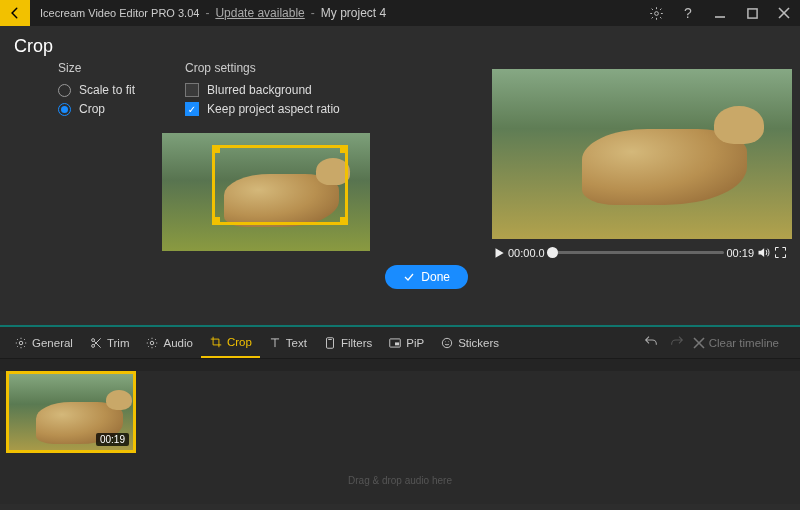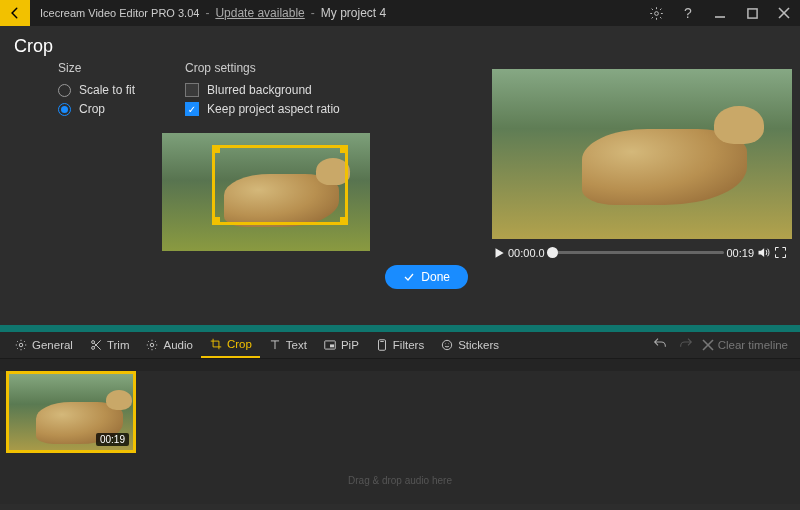--- a/index.html
+++ b/index.html
@@ -33,28 +33,28 @@
   .done-row { display:flex; justify-content:flex-end; margin-top:14px; padding-right: 6px;}
   .done-btn { background:#198cff; color:#fff; padding:5px 18px; border-radius:12px; display:flex; align-items:center; gap:6px; font-size:12px;}
   .preview { width: 312px; padding: 8px 12px 0 4px; }
   .preview-img { width: 300px; height: 170px; background: linear-gradient(180deg,#86a884 0%, #5f7d55 35%, #b2a24c 100%); position:relative; overflow:hidden;}
   .cheetah { position:absolute; right:15%; bottom:20%; width:55%; height:45%; background: radial-gradient(ellipse at 30% 30%, #d4b87a 0%, #b89050 50%, #8a6030 100%); border-radius: 40% 30% 50% 20%; }
   .cheetah::before{content:'';position:absolute;right:-10%;top:-30%;width:30%;height:50%;background:#c9a868;border-radius:50% 50% 40% 40%;}
   .play-row { display:flex; align-items:center; gap:2px; margin-top:6px; color:#eee; font-size:11px; }
   .play-btn svg, .vol svg, .fs svg { display:block; }
   .seek { flex:1; height:3px; background:#666; border-radius:2px; position:relative; }
   .seek .knob { position:absolute; left:0; top:-4px; width:11px; height:11px; background:#eee; border-radius:50%; }
-  .tabs { height: 34px; background:#272727; border-top:7px solid #0f766e; border-bottom:1px solid #1a1a1a; display:flex; align-items:center; padding: 0 6px; font-size:11.5px; }
+  .tabs { height: 34px; background:#272727; border-top:2px solid #0f766e; border-bottom:1px solid #1a1a1a; display:flex; align-items:center; padding: 0 6px; font-size:11.5px; }
   .tab { display:flex; align-items:center; gap:4px; padding:0 8px; height:100%; color:#ccc; }
   .tab.active { color:#f2c100; border-bottom:2px solid #f2c100; }
   .tab svg { width:14px; height:14px; }
   .tabs-spacer { flex:1; }
   .undo-redo { display:flex; align-items:center; gap:10px; color:#aaa; }
   .undo-redo .dis { color:#555; }
-  .clear-tl { color:#777; display:flex; align-items:center; gap:4px; margin-left:8px; margin-right:6px;}
+  .clear-tl { color:#777; display:flex; align-items:center; gap:4px; margin-left:8px; margin-right:15px;}
   .timeline { height: 145px; background:#2a2a2a; position:relative; }
   .tl-ruler { height:12px; background:#242424; }
   .thumb { position:absolute; left:6px; top:12px; width:130px; height:82px; border:3px solid #f2c100; background: linear-gradient(180deg,#85a77f 0%, #5a7a52 40%, #a89a48 100%); }
   .thumb .cheetah{right:8%;bottom:8%;width:70%;height:55%;}
   .thumb .dur { position:absolute; right:4px; bottom:4px; background:rgba(0,0,0,.75); color:#fff; font-size:10px; padding:1px 4px; border-radius:2px;}
   .drag-hint { position:absolute; left:0; right:0; bottom:18px; text-align:center; color:#555; font-size:10px;}
   svg { stroke: currentColor; fill: none; stroke-width: 1.6; }
   .fill { fill: currentColor; stroke:none; }
 </style>
 </head>
@@ -212,31 +212,31 @@
     <span>Crop</span>
   </div>
   <div class="tab">
     <svg viewBox="0 0 24 24">
         <path d="M5 5h14M12 5v14"></path>
       </svg>
     <span>Text</span>
   </div>
   <div class="tab">
     <svg viewBox="0 0 24 24">
+        <rect x="6" y="3" width="12" height="18" rx="2"></rect>
+        <line x1="9" y1="6" x2="15" y2="6"></line>
+      </svg>
+    <span>Filters</span>
+  </div>
+  <div class="tab">
+    <svg viewBox="0 0 24 24">
         <rect x="3" y="5" width="18" height="14" rx="1"></rect>
         <rect x="12" y="11" width="7" height="5" class="fill"></rect>
       </svg>
     <span>PiP</span>
-  </div>
-  <div class="tab">
-    <svg viewBox="0 0 24 24">
-        <rect x="6" y="3" width="12" height="18" rx="2"></rect>
-        <line x1="9" y1="6" x2="15" y2="6"></line>
-      </svg>
-    <span>Filters</span>
   </div>
   <div class="tab">
     <svg viewBox="0 0 24 24">
         <circle cx="12" cy="12" r="8"></circle>
         <circle cx="9" cy="10" r=".8" class="fill"></circle>
         <circle cx="15" cy="10" r=".8" class="fill"></circle>
         <path d="M8.5 14c1 1.5 6 1.5 7 0"></path>
       </svg>
     <span>Stickers</span>
   </div>

